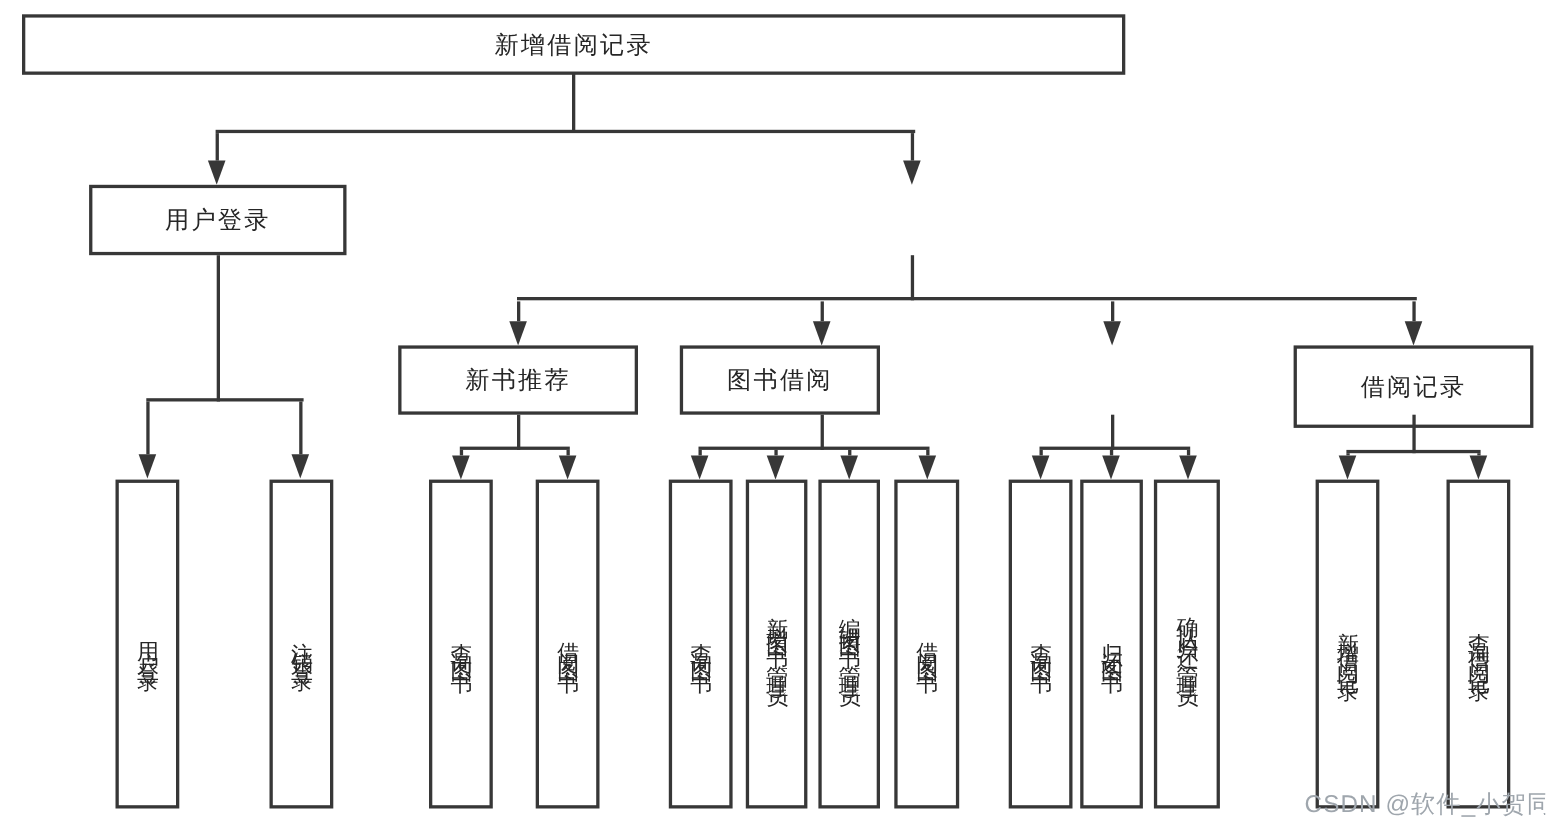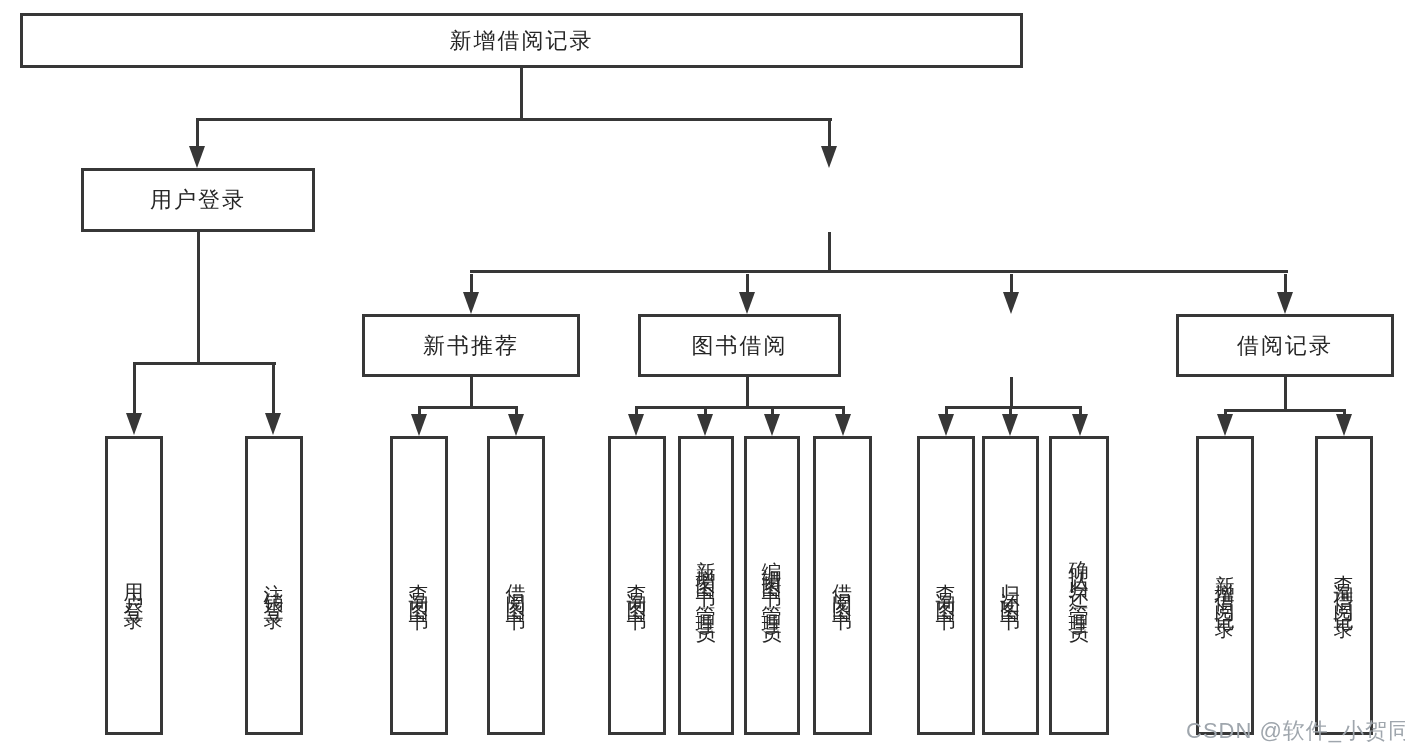--- a/index.html
+++ b/index.html
@@ -96,22 +96,22 @@
   <div class="arrow" style="left:1003px;top:274px;height:40px;">
       <div class="stem"></div>
       <div class="head"></div>
     </div>
   <div class="arrow" style="left:1277px;top:274px;height:40px;">
       <div class="stem"></div>
       <div class="head"></div>
     </div>
 
   <div class="node" style="left:362px;top:314px;width:218px;height:63px;text-align:center;">新书推荐</div>
-  <div class="node" style="left:638px;top:314px;width:203px;height:63px;">图书借阅</div>
-  <div class="node" style="left:1176px;top:314px;width:218px;height:63px;">借阅记录</div>
+  <div class="node" style="left:618px;top:314px;width:182px;height:63px;">图书借阅</div>
+  <div class="node" style="left:1176px;top:314px;width:218px;height:75px;">借阅记录</div>
 
   <div class="vline" style="left:470px;top:377px;width:3px;height:32px;"></div>
   <div class="hline" style="left:418px;top:406px;width:100px;height:3px;"></div>
   <div class="arrow" style="left:411px;top:409px;height:27px;">
       <div class="stem"></div>
       <div class="head"></div>
     </div>
   <div class="arrow" style="left:508px;top:409px;height:27px;">
       <div class="stem"></div>
       <div class="head"></div>

